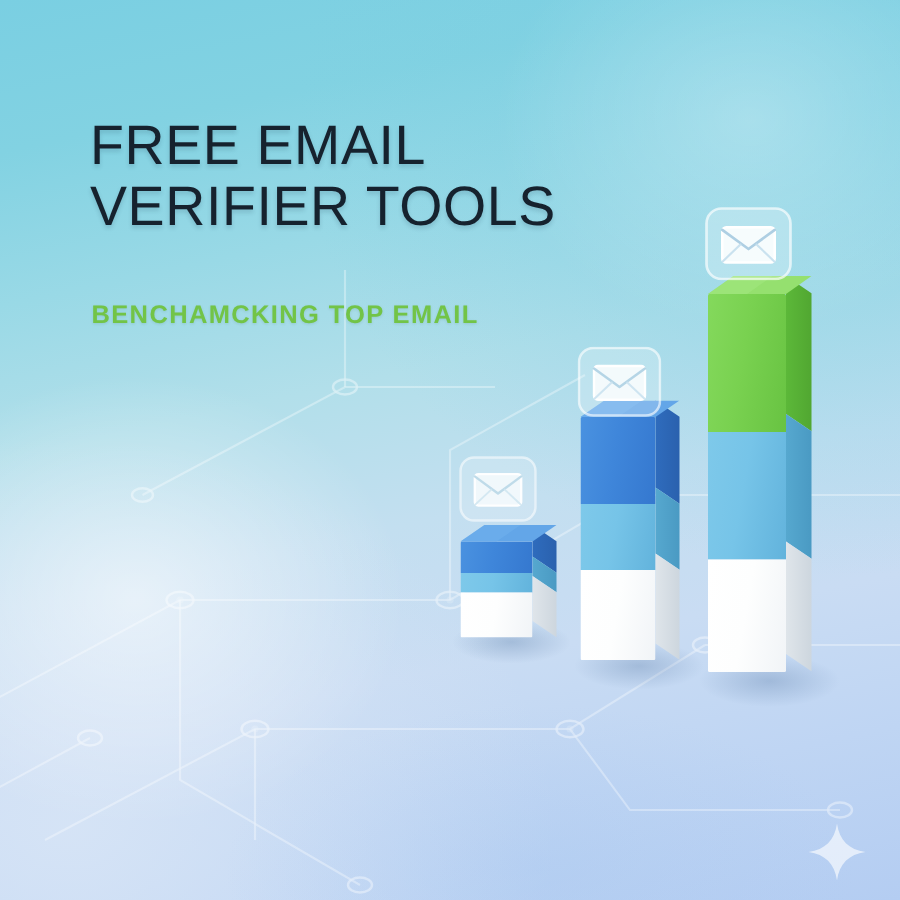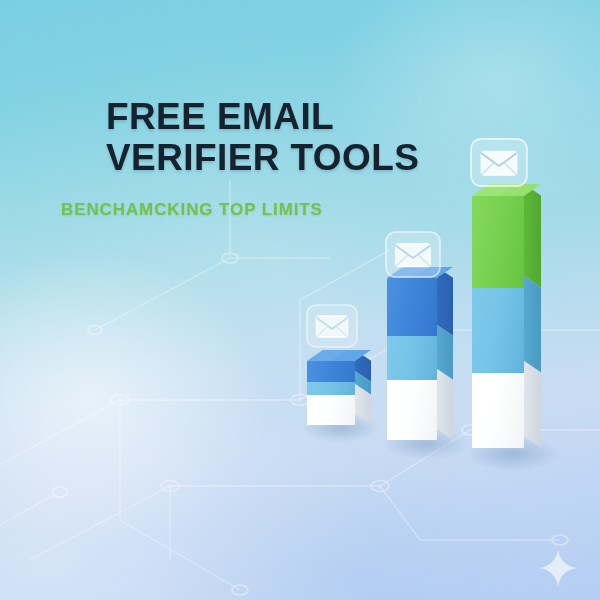--- a/index.html
+++ b/index.html
@@ -38,28 +38,27 @@
   .glow{position:absolute;border-radius:50%;pointer-events:none;}
   .glow-a{left:-90px;top:250px;width:360px;height:300px;
     background:radial-gradient(closest-side, rgba(255,255,255,.55), rgba(255,255,255,0));}
   .glow-b{left:330px;top:-60px;width:340px;height:280px;
     background:radial-gradient(closest-side, rgba(255,255,255,.28), rgba(255,255,255,0));}
   .glow-c{left:150px;top:470px;width:420px;height:220px;
     background:radial-gradient(closest-side, rgba(168,200,240,.35), rgba(168,200,240,0));}
 
   
   #headline{
-    position:absolute;left:60px;top:96px;
+    position:absolute;left:60px;top:76px;
     color:#16222e;
-    font-weight:bold;
+    font-weight:normal;
     font-size:37px;
     line-height:41px;
     letter-spacing:.4px;
     text-shadow:0 2px 3px rgba(30,60,85,.18);
-    margin-left:46px;
   }
   #headline .l{display:block;white-space:nowrap;}
 
   #subhead{
     position:absolute;left:61px;top:200px;
     color:#72c447;
     font-weight:bold;
     font-size:17px;
     letter-spacing:.9px;
     white-space:nowrap;
@@ -162,21 +161,21 @@
       <circle cx="170" cy="486" r="2.4"></circle>
       <circle cx="380" cy="486" r="2.4"></circle>
     </g>
   </svg>
 
   <div id="headline">
     <span class="l">FREE EMAIL</span>
     <span class="l">VERIFIER TOOLS</span>
   </div>
 
-  <div id="subhead">BENCHAMCKING TOP LIMITS</div>
+  <div id="subhead">BENCHAMCKING TOP EMAIL</div>
 
   <div id="chart">
 
     <div class="barshadow" style="left:286px;top:408px;width:110px;height:40px;"></div>
     <div class="barshadow" style="left:366px;top:422px;width:120px;height:44px;"></div>
     <div class="barshadow" style="left:448px;top:430px;width:130px;height:48px;"></div>
 
     <div class="bar" style="left:307px;top:361px;width:48px;height:64px;">
 
       <div class="side" style="left:48px;top:-11px;width:16px;height:64px;transform:skewY(34deg);">

